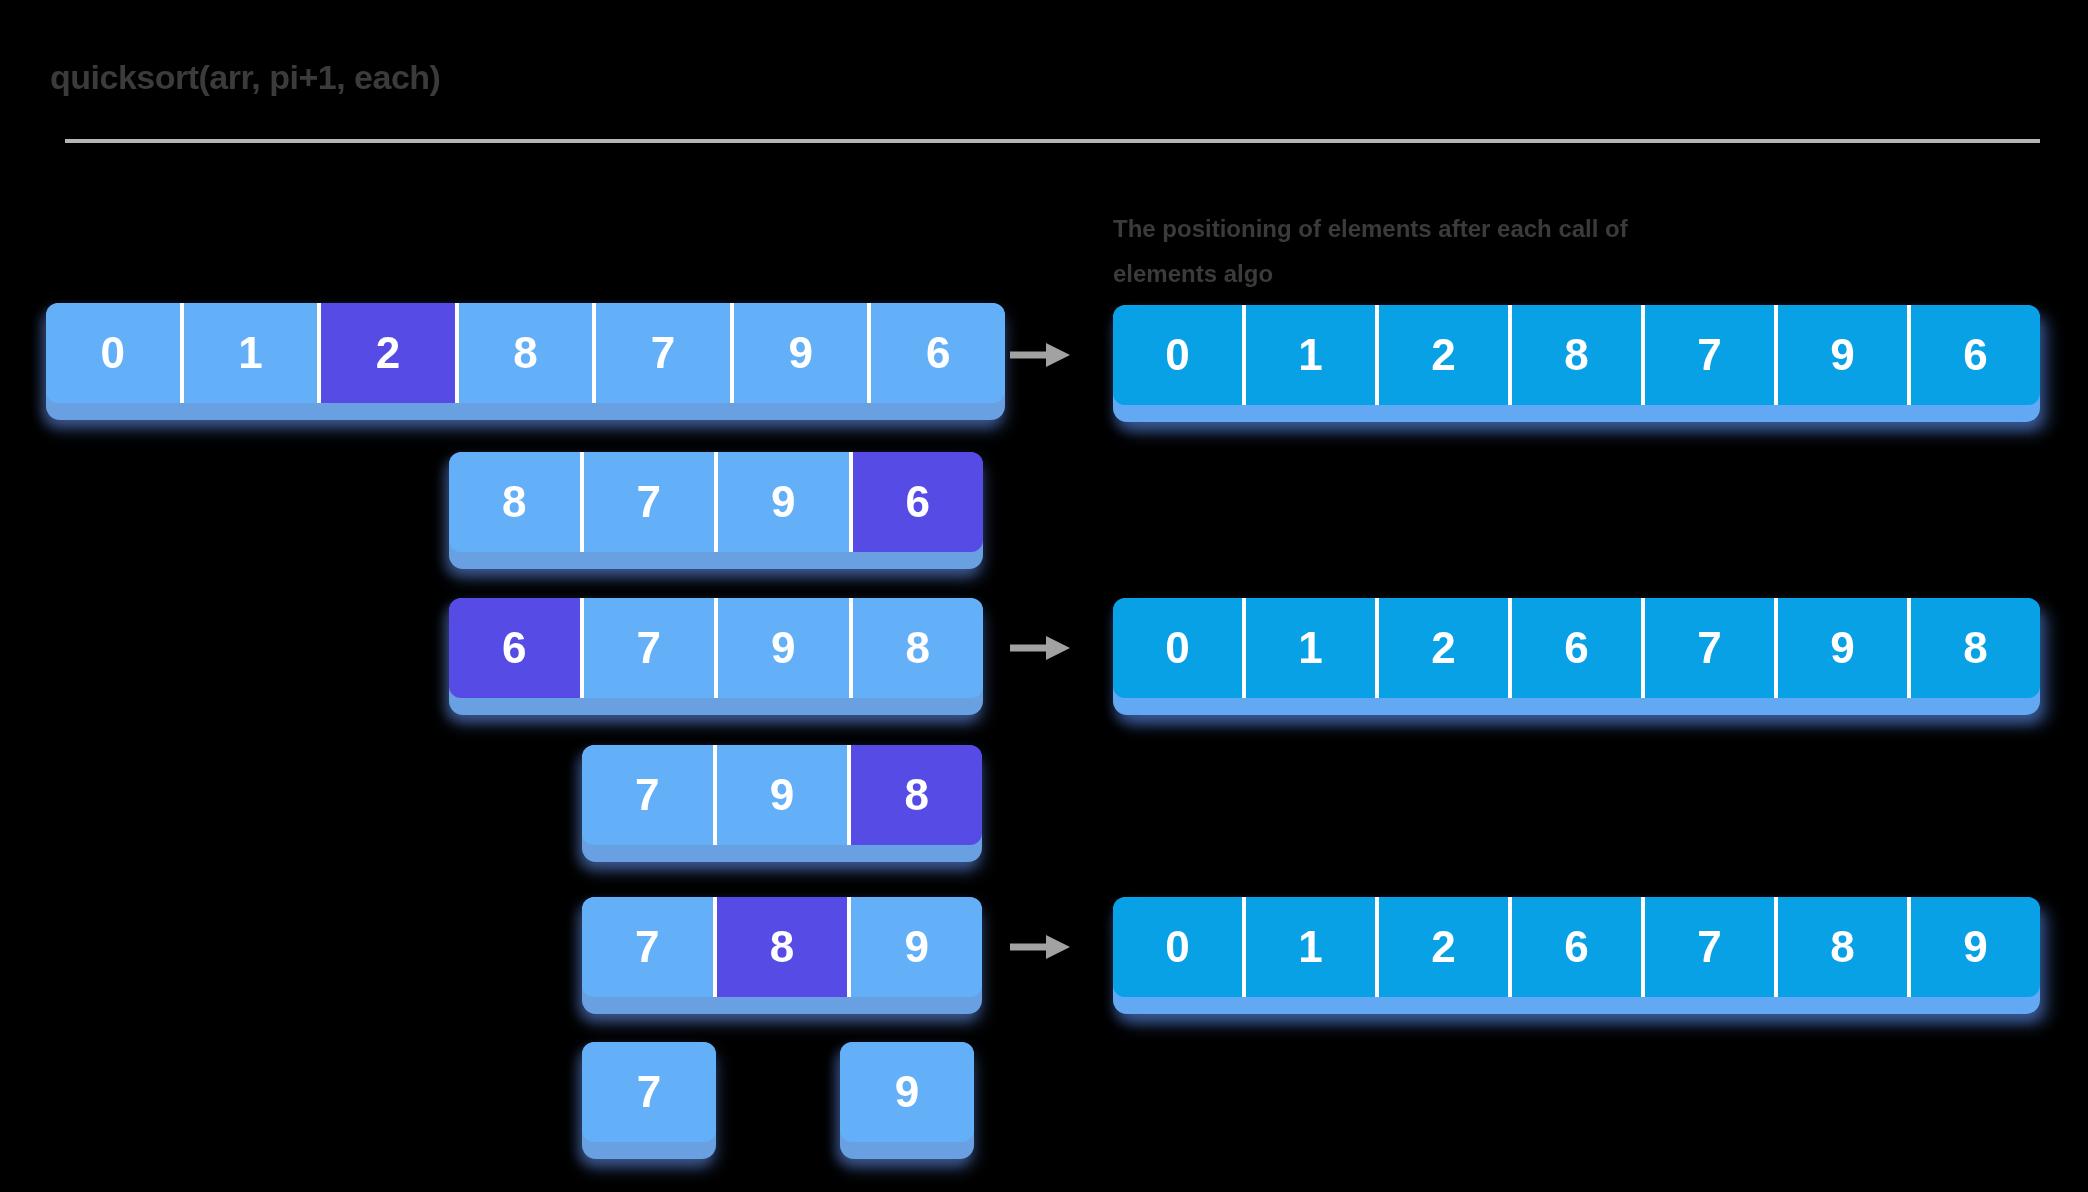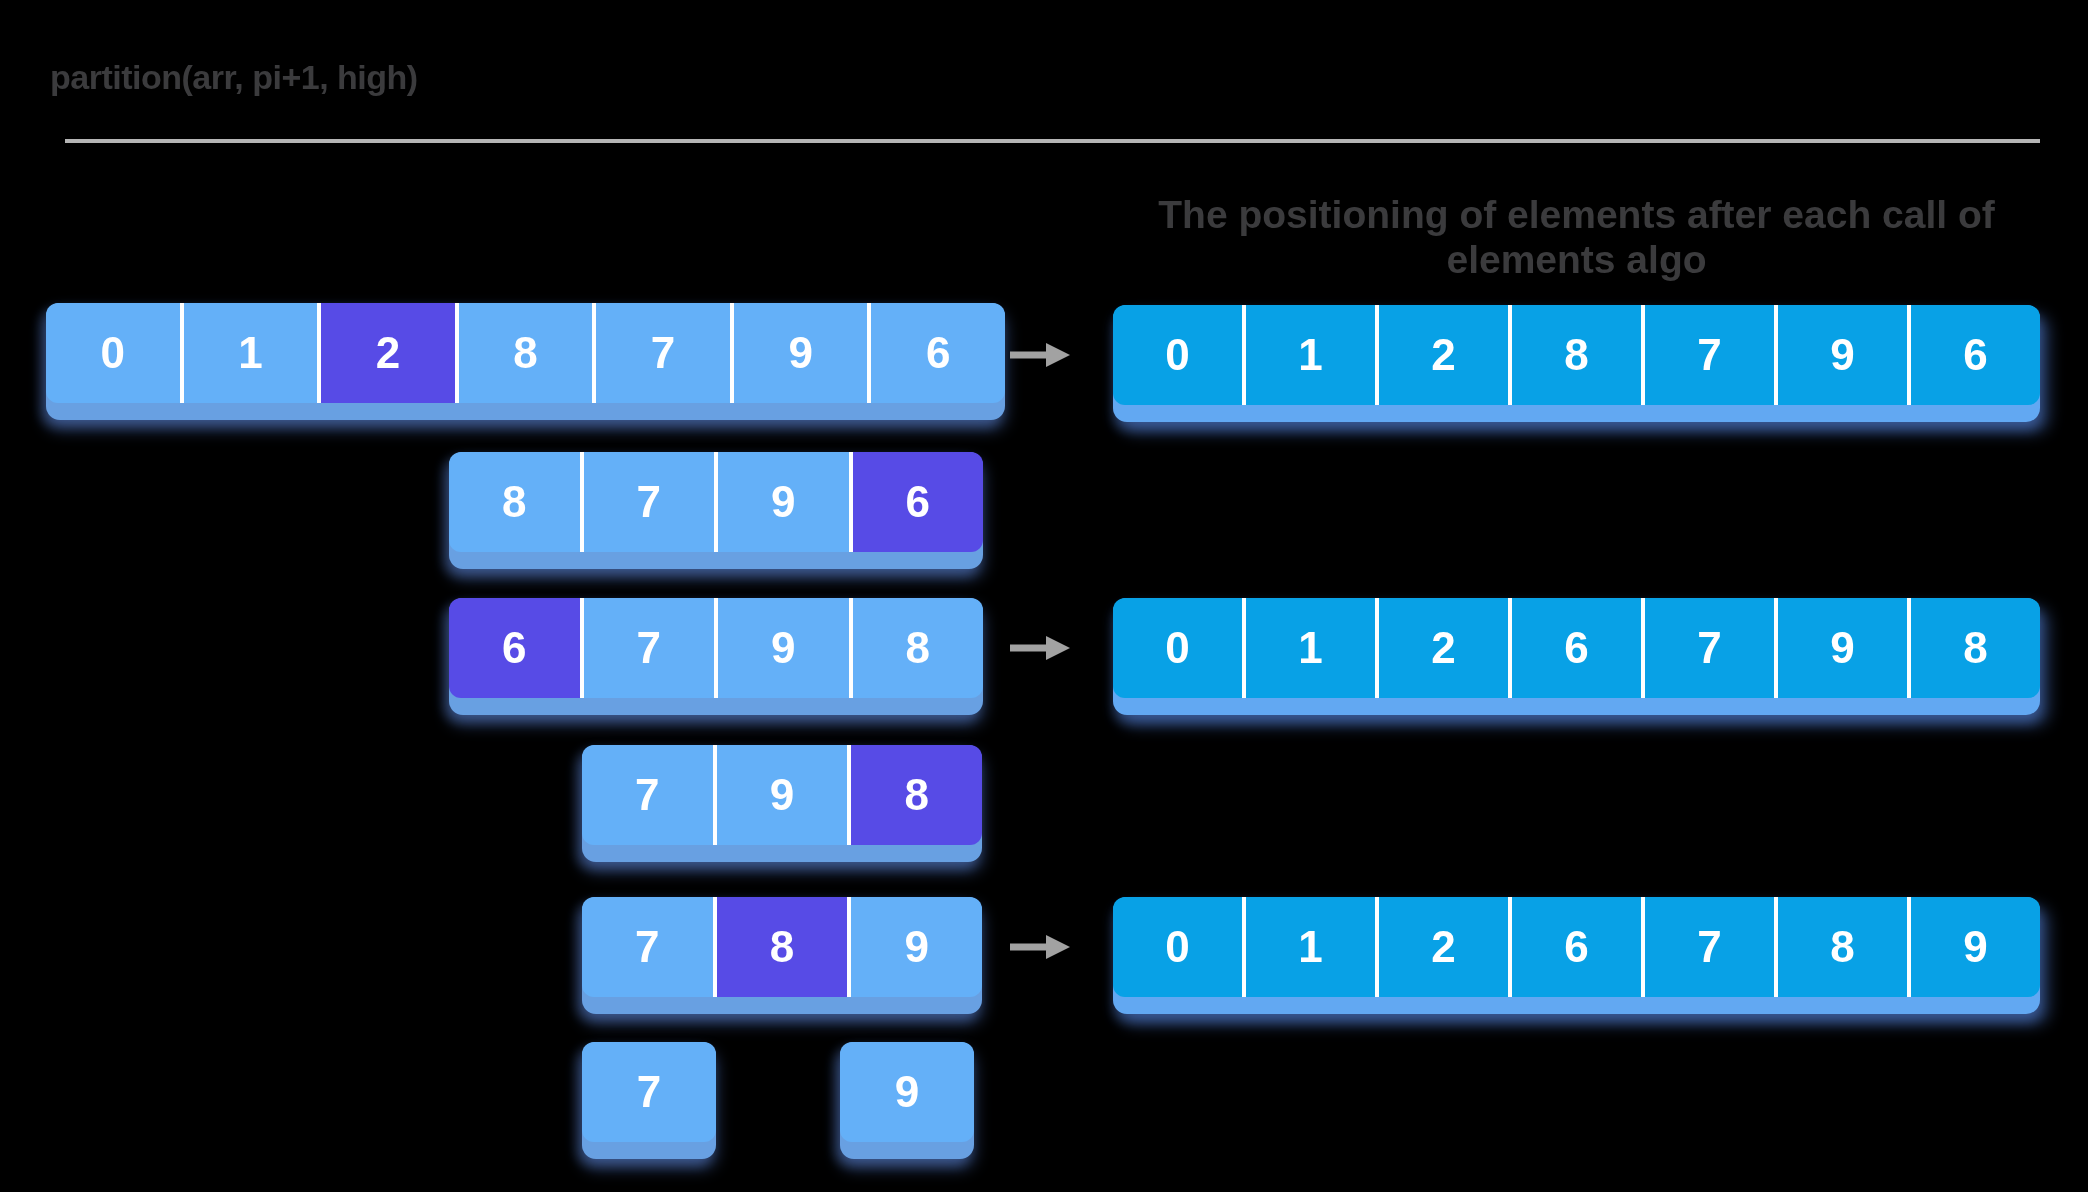--- a/index.html
+++ b/index.html
@@ -24,23 +24,23 @@
   .title{
     position:absolute;left:50px;top:58px;
     font-size:34px;font-weight:700;letter-spacing:-0.5px;
     color:var(--title-text);
   }
   .divider{
     position:absolute;left:65px;top:139px;width:1975px;height:4px;
     background:var(--divider);
   }
   .right-header{
-    position:absolute;left:1113px;top:192px;width:927px;
-    text-align:center;color:var(--title-text);
-    font-size:39px;font-weight:700;line-height:45px;
+    position:absolute;left:1113px;top:206px;width:927px;
+    color:var(--title-text);
+    font-size:24px;font-weight:700;line-height:45px;
   }
   
   .array{
     position:absolute;border-radius:14px;padding-bottom:17px;
   }
   .array.light{
     background:var(--shadow-light);
     box-shadow:0 9px 16px rgba(100,145,235,0.45), -5px 6px 12px rgba(100,145,235,0.30);
   }
   .array.result{
@@ -72,21 +72,21 @@
   #r1{left:1113px;top:305px;width:927px;}
   #r2{left:1113px;top:598px;width:927px;}
   #r3{left:1113px;top:897px;width:927px;}
   #arrow1{left:1010px;top:339px;}
   #arrow2{left:1010px;top:632px;}
   #arrow3{left:1010px;top:931px;}
 </style>
 </head>
 <body>
 
-<div class="title">partition(arr, pi+1, high)</div>
+<div class="title">quicksort(arr, pi+1, each)</div>
 
 <div class="divider"></div>
 
 <div class="right-header">
   <div>The positioning of elements after each call of</div>
   <div>elements algo</div>
 </div>
 
 <div id="l1" class="array light">
   <div class="cells">

